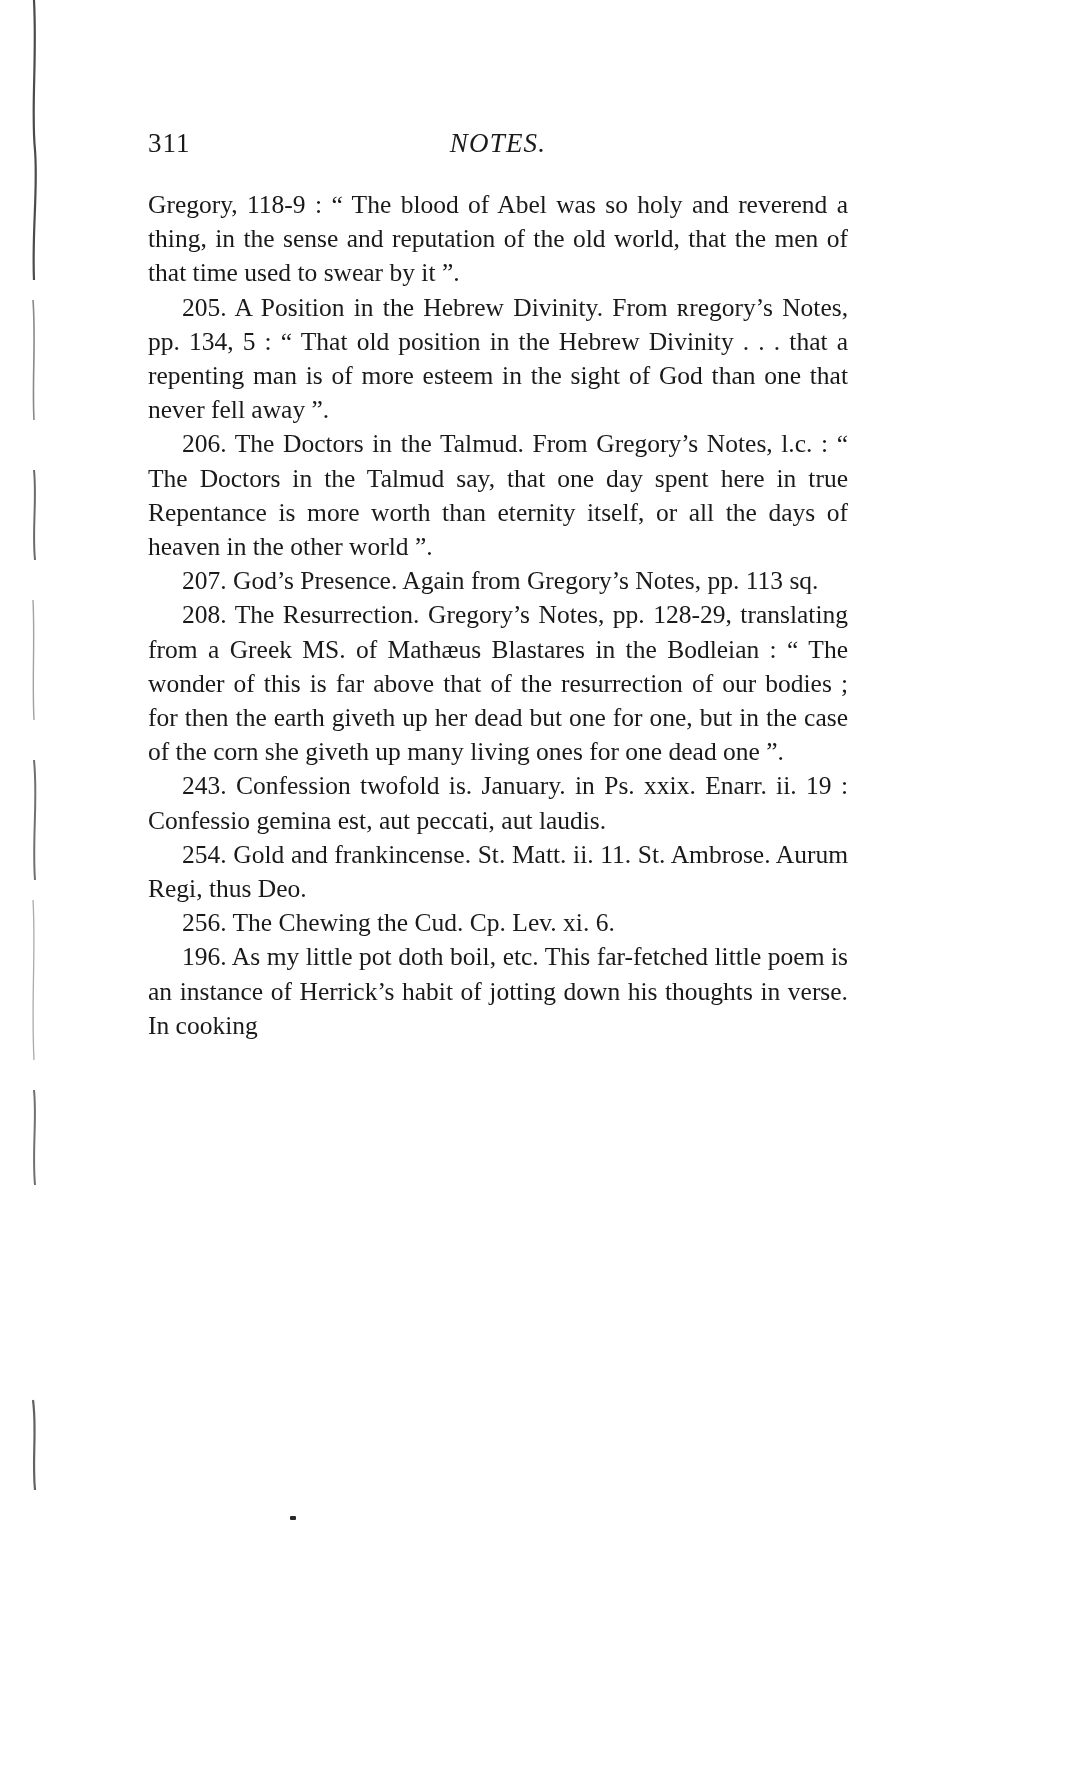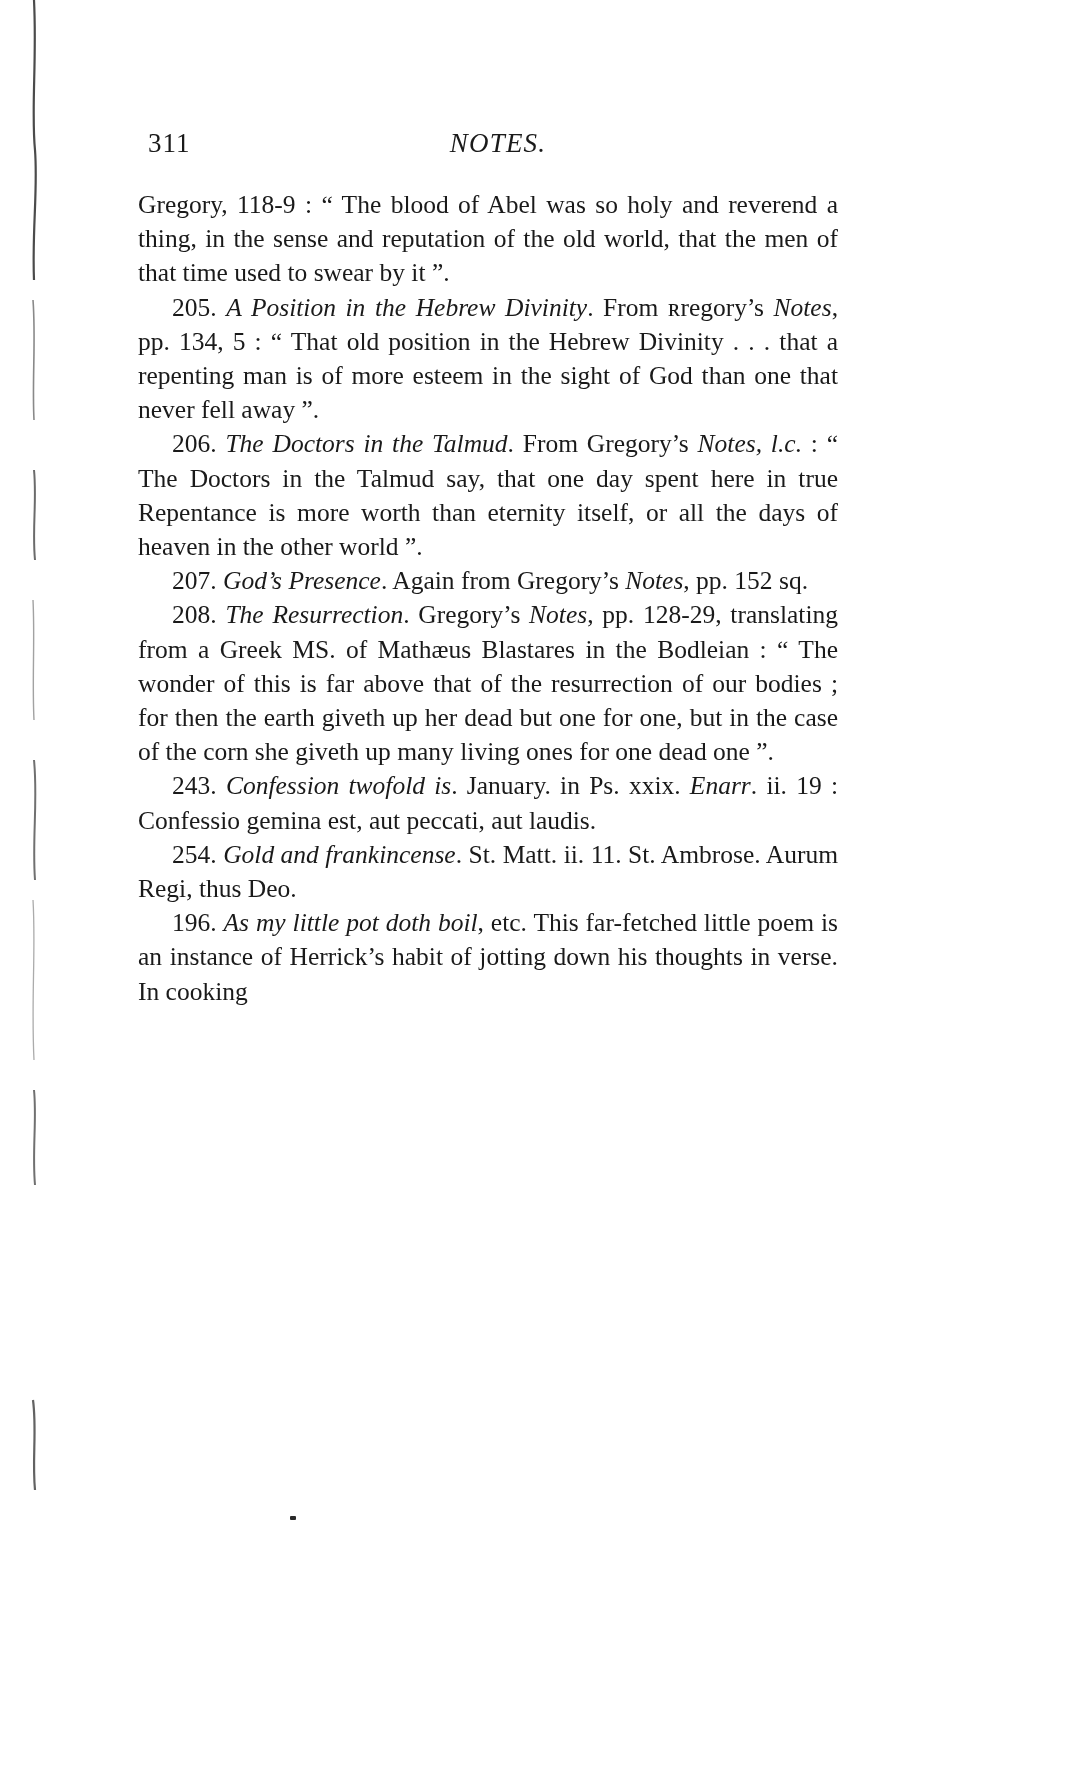--- a/index.html
+++ b/index.html
@@ -55,37 +55,37 @@
     position: absolute;
     left: 0;
     top: 0;
     width: 700px;
     font-size: 27px;
     letter-spacing: 1px;
   }
 
   .body-text {
     position: absolute;
-    left: 138px;
+    left: 148px;
     top: 188px;
     width: 700px;
     font-size: 25.5px;
     line-height: 34.2px;
     text-align: justify;
     text-justify: inter-word;
   }
 
   .para {
     margin: 0;
     text-indent: 34px;
   }
   .para.noindent {
     text-indent: 0;
   }
-  .it { font-style: italic; }
+  .it { }
 
   .footer-mark {
     position: absolute;
     left: 290px;
     top: 1516px;
     width: 10px;
     height: 10px;
   }
   .footer-mark .dot {
     width: 6px;
@@ -114,24 +114,25 @@
 
   <div class="header">
     <div class="header-title">NOTES.</div>
     <div class="page-number">311</div>
   </div>
 
   <div class="body-text" id="body-text">
       <p class="para noindent"><span>Gregory, 118-9 :  “ The blood of Abel was so holy and reverend a thing, in the sense and reputation of the old world, that the men of that time used to swear by it ”.</span></p>
       <p class="para"><span>205. </span><span class="it">A Position in the Hebrew Divinity</span><span>.  From ʀregory’s </span><span class="it">Notes</span><span>, pp. 134, 5 : “ That old position in the Hebrew Divinity . . . that a repenting man is of more esteem in the sight of God than one that never fell away ”.</span></p>
       <p class="para"><span>206. </span><span class="it">The Doctors in the Talmud</span><span>.  From Gregory’s </span><span class="it">Notes, l.c.</span><span> : “ The Doctors in the Talmud say, that one day spent here in true Repentance is more worth than eternity itself, or all the days of heaven in the other world ”.</span></p>
-      <p class="para"><span>207. </span><span class="it">God’s Presence</span><span>.  Again from Gregory’s </span><span class="it">Notes</span><span>, pp. 152 sq.</span></p>
+      <p class="para"><span>207. </span><span class="it">God’s Presence</span><span>.  Again from Gregory’s </span><span class="it">Notes</span><span>, pp. 113 sq.</span></p>
       <p class="para"><span>208. </span><span class="it">The Resurrection</span><span>.  Gregory’s </span><span class="it">Notes</span><span>, pp. 128-29, translating from a Greek MS. of Mathæus Blastares in the Bodleian : “ The wonder of this is far above that of the resurrection of our bodies ; for then the earth giveth up her dead but one for one, but in the case of the corn she giveth up many living ones for one dead one ”.</span></p>
       <p class="para"><span>243. </span><span class="it">Confession twofold is</span><span>.  January. in Ps. xxix. </span><span class="it">Enarr</span><span>. ii. 19 : Confessio gemina est, aut peccati, aut laudis.</span></p>
       <p class="para"><span>254. </span><span class="it">Gold and frankincense</span><span>.  St. Matt. ii. 11. St. Ambrose.  Aurum Regi, thus Deo.</span></p>
+      <p class="para"><span>256. </span><span class="it">The Chewing the Cud</span><span>.  Cp. Lev. xi. 6.</span></p>
       <p class="para"><span>196. </span><span class="it">As my little pot doth boil</span><span>, etc.  This far-fetched little poem is an instance of Herrick’s habit of jotting down his thoughts in verse.  In cooking</span></p>
     </div>
 
   <div class="footer-mark">
     <div class="dot"></div>
   </div>
 
 </div>
 
 </body></html>

